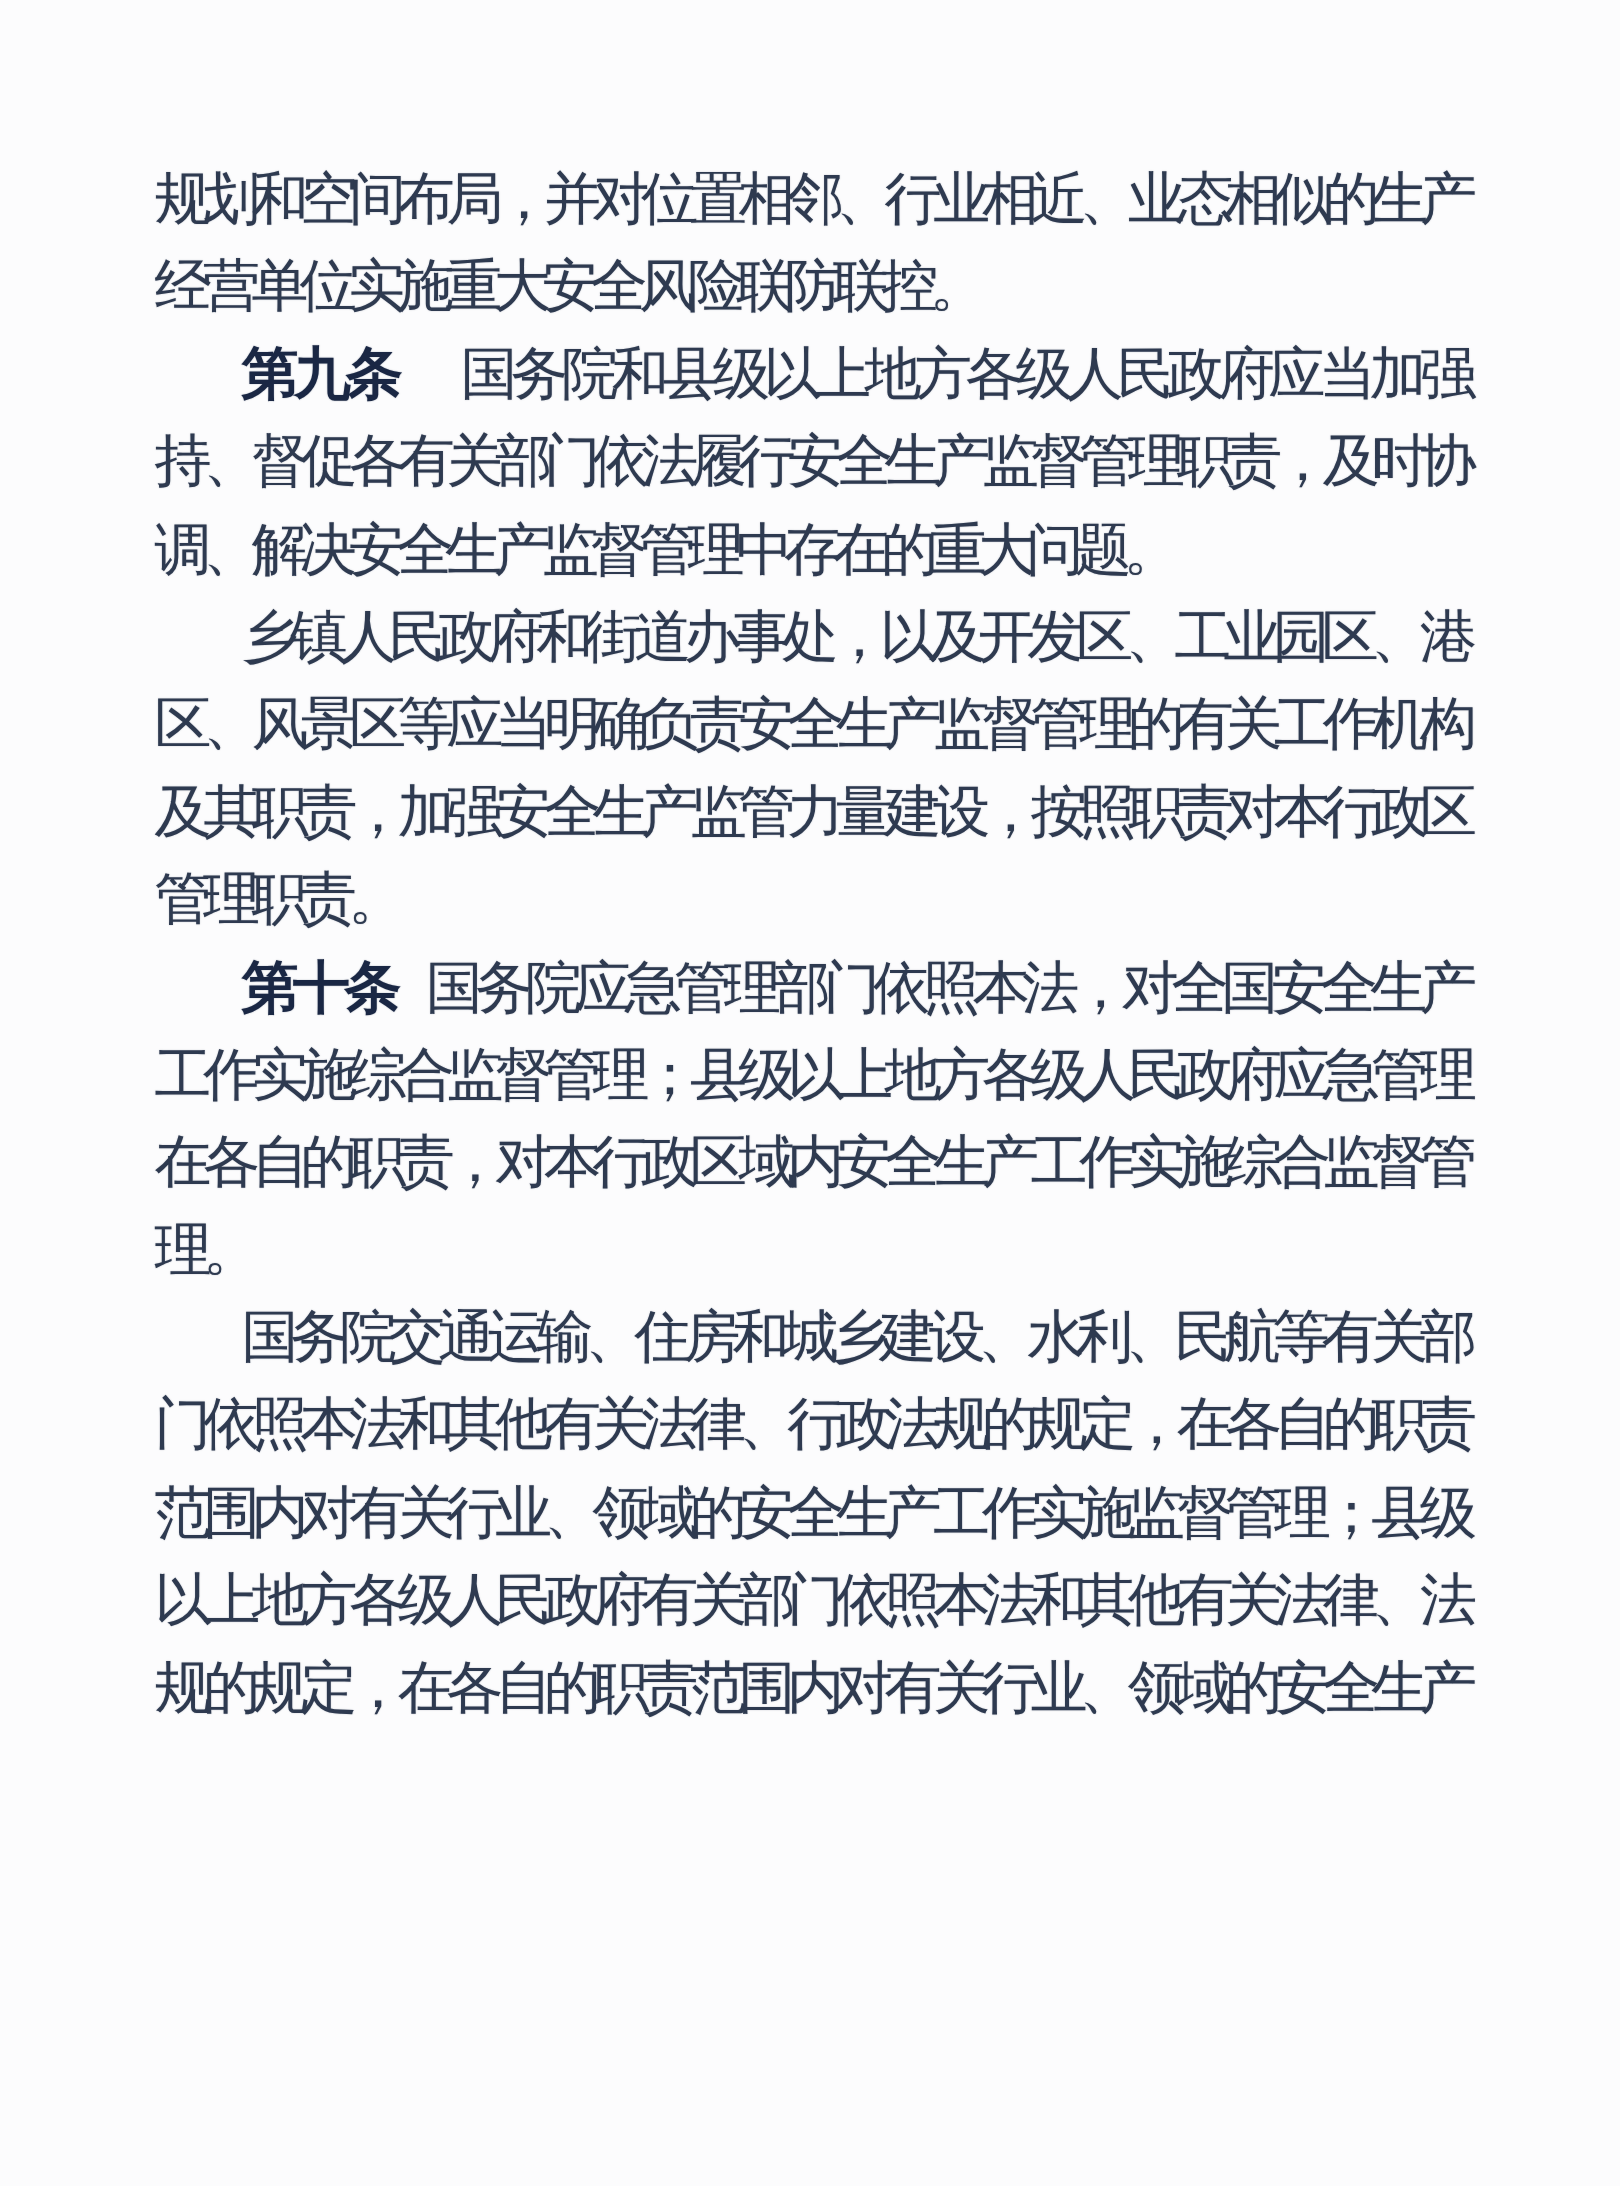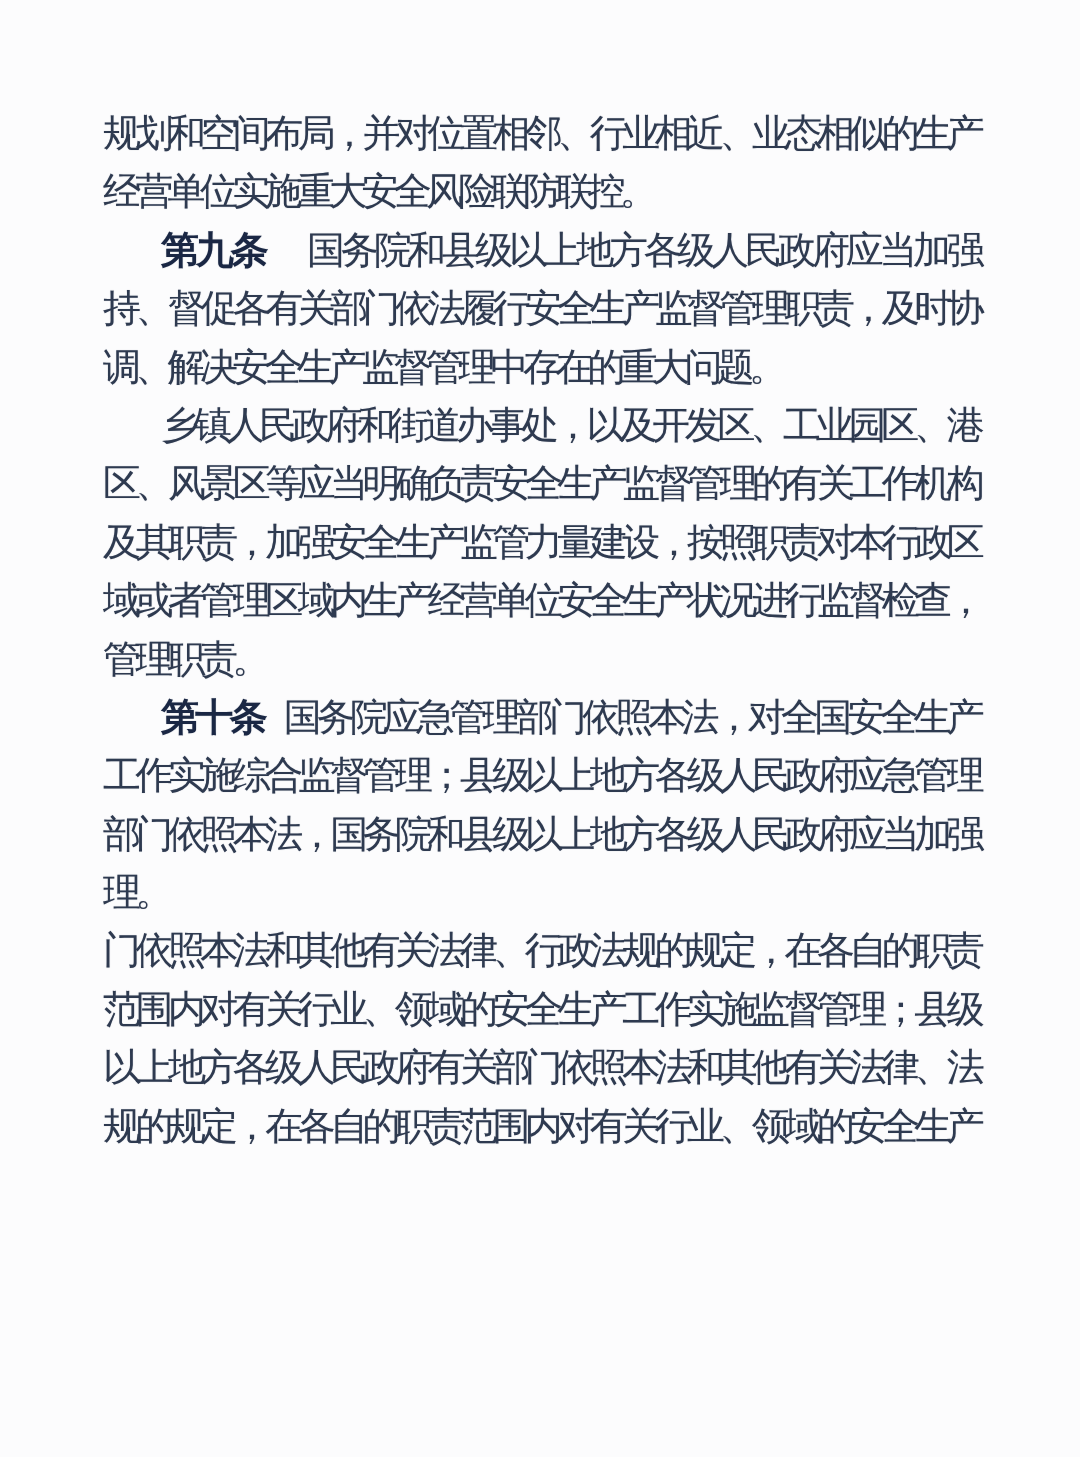--- a/index.html
+++ b/index.html
@@ -61,24 +61,24 @@
 <div class="page">
   <div class="content">
       <div class="line"><span class="line-text">规划和空间布局，并对位置相邻、行业相近、业态相似的生产</span></div>
       <div class="line last"><span class="line-text">经营单位实施重大安全风险联防联控。</span></div>
       <div class="line indent"><span class="article">第九条</span><span class="gap wide"></span><span class="line-text">国务院和县级以上地方各级人民政府应当加强</span></div>
       <div class="line"><span class="line-text">持、督促各有关部门依法履行安全生产监督管理职责，及时协</span></div>
       <div class="line last"><span class="line-text">调、解决安全生产监督管理中存在的重大问题。</span></div>
       <div class="line indent"><span class="line-text">乡镇人民政府和街道办事处，以及开发区、工业园区、港</span></div>
       <div class="line"><span class="line-text">区、风景区等应当明确负责安全生产监督管理的有关工作机构</span></div>
       <div class="line"><span class="line-text">及其职责，加强安全生产监管力量建设，按照职责对本行政区</span></div>
-      <div class="line"><span class="line-text">域或者管理区域内生产经营单位安全生产状况进行监督检查，</span></div>
       <div class="line last"><span class="line-text">管理职责。</span></div>
       <div class="line indent"><span class="article">第十条</span><span class="gap narrow"></span><span class="line-text">国务院应急管理部门依照本法，对全国安全生产</span></div>
       <div class="line"><span class="line-text">工作实施综合监督管理；县级以上地方各级人民政府应急管理</span></div>
-      <div class="line"><span class="line-text">部门依照本法，国务院和县级以上地方各级人民政府应当加强</span></div>
+      <div class="line"><span class="line-text">在各自的职责，对本行政区域内安全生产工作实施综合监督管</span></div>
       <div class="line last"><span class="line-text">理。</span></div>
+      <div class="line indent"><span class="line-text">国务院交通运输、住房和城乡建设、水利、民航等有关部</span></div>
       <div class="line"><span class="line-text">门依照本法和其他有关法律、行政法规的规定，在各自的职责</span></div>
       <div class="line"><span class="line-text">范围内对有关行业、领域的安全生产工作实施监督管理；县级</span></div>
       <div class="line"><span class="line-text">以上地方各级人民政府有关部门依照本法和其他有关法律、法</span></div>
       <div class="line"><span class="line-text">规的规定，在各自的职责范围内对有关行业、领域的安全生产</span></div>
     </div>
 </div>
 
 </body></html>

